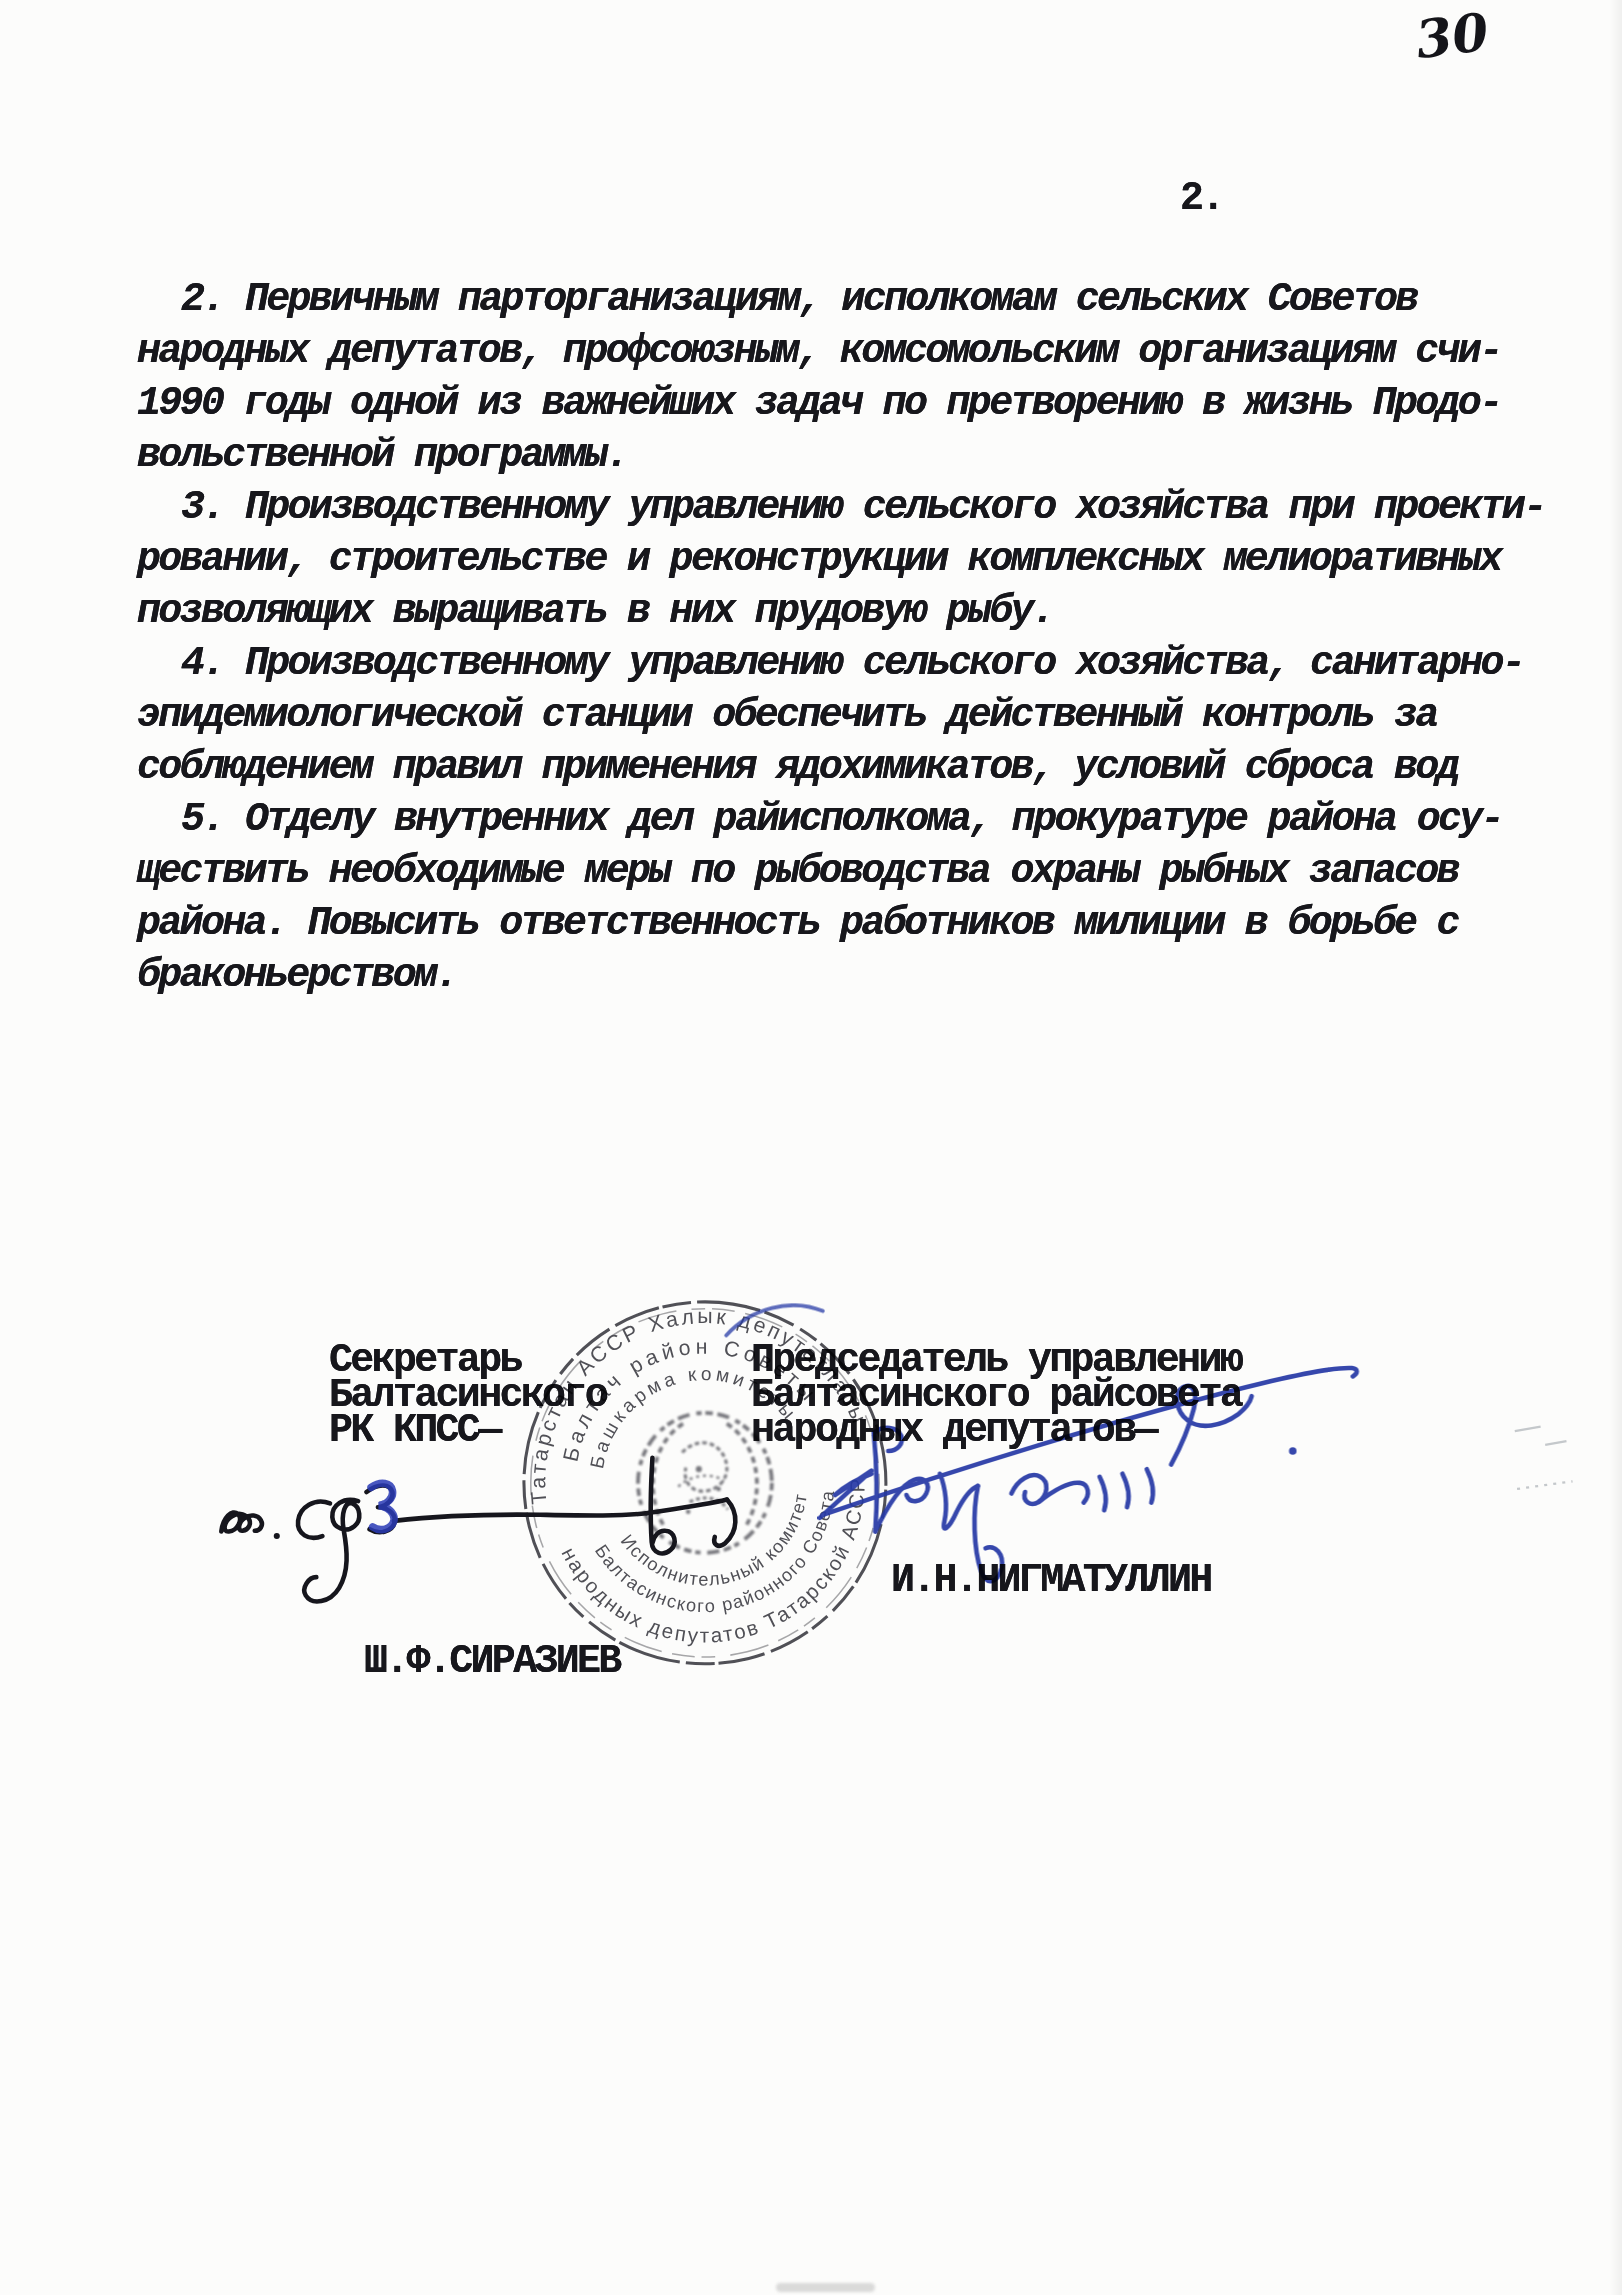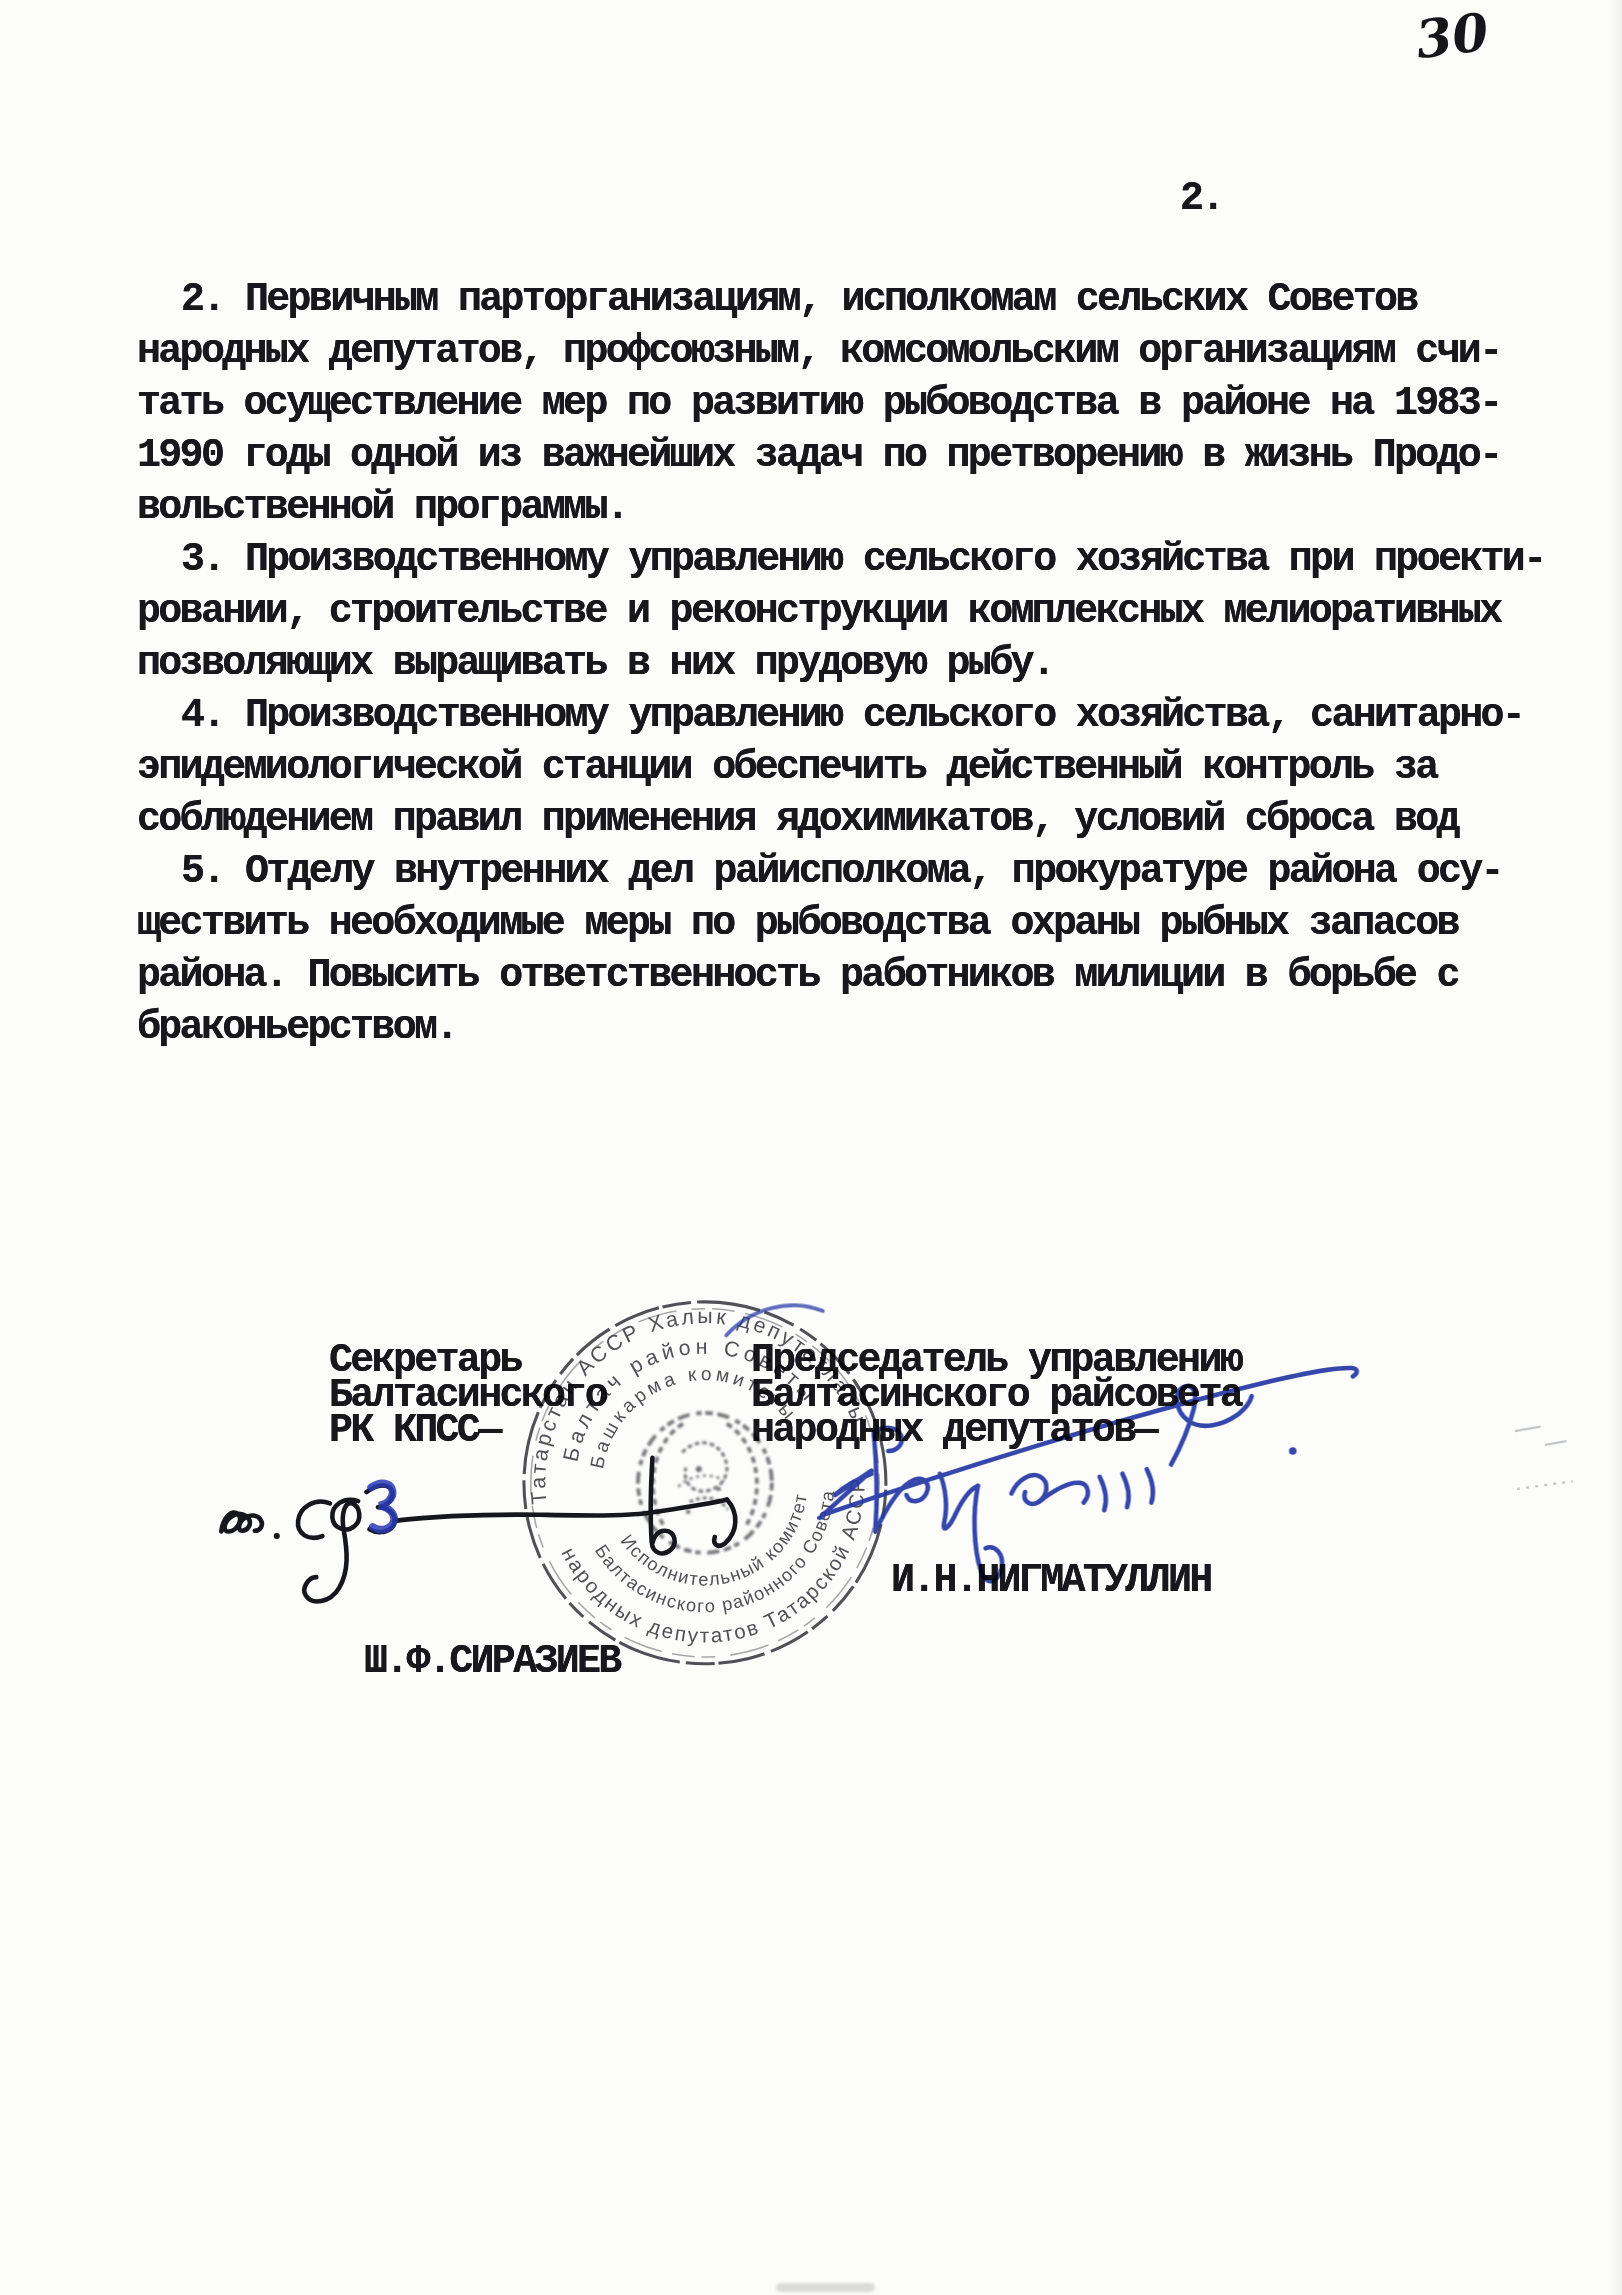--- a/index.html
+++ b/index.html
@@ -6,20 +6,21 @@
   .page{
     position:relative; width:1622px; height:2295px;
     background:#fcfcfb; overflow:hidden;
     font-family:"Liberation Mono", monospace; color:#17171c;
   }
   
   .body-lines{
     position:absolute; left:137px; top:274px; width:1445px;
     font-size:40px; font-weight:bold; letter-spacing:-2.7px;
     text-shadow:0 0 0.5px #17171c;
+    font-style:italic;
   }
   .bline{height:52px; line-height:52px; white-space:pre;}
   .bline.ind{text-indent:44px;}
   .page-num{
     position:absolute; left:1180px; top:176px;
     font-size:40px; font-weight:bold; letter-spacing:-2.7px;
     text-shadow:0 0 0.5px #17171c;
   }
   .corner-note{
     position:absolute; left:1416px; top:4.6px;
@@ -60,21 +61,20 @@
 <body>
 
 <div class="page">
 
   <div class="corner-note">30</div>
   <div class="page-num">2.</div>
 
   <div class="body-lines">
       <div class="bline ind">2. Первичным парторганизациям, исполкомам сельских Советов</div>
       <div class="bline">народных депутатов, профсоюзным, комсомольским организациям счи-</div>
-      <div class="bline">тать осуществление мер по развитию рыбоводства в районе на 1983-</div>
       <div class="bline">1990 годы одной из важнейших задач по претворению в жизнь Продо-</div>
       <div class="bline">вольственной программы.</div>
       <div class="bline ind">3. Производственному управлению сельского хозяйства при проекти-</div>
       <div class="bline">ровании, строительстве и реконструкции комплексных мелиоративных</div>
       <div class="bline">позволяющих выращивать в них прудовую рыбу.</div>
       <div class="bline ind">4. Производственному управлению сельского хозяйства, санитарно-</div>
       <div class="bline">эпидемиологической станции обеспечить действенный контроль за</div>
       <div class="bline">соблюдением правил применения ядохимикатов, условий сброса вод</div>
       <div class="bline ind">5. Отделу внутренних дел райисполкома, прокуратуре района осу-</div>
       <div class="bline">ществить необходимые меры по рыбоводства охраны рыбных запасов</div>

